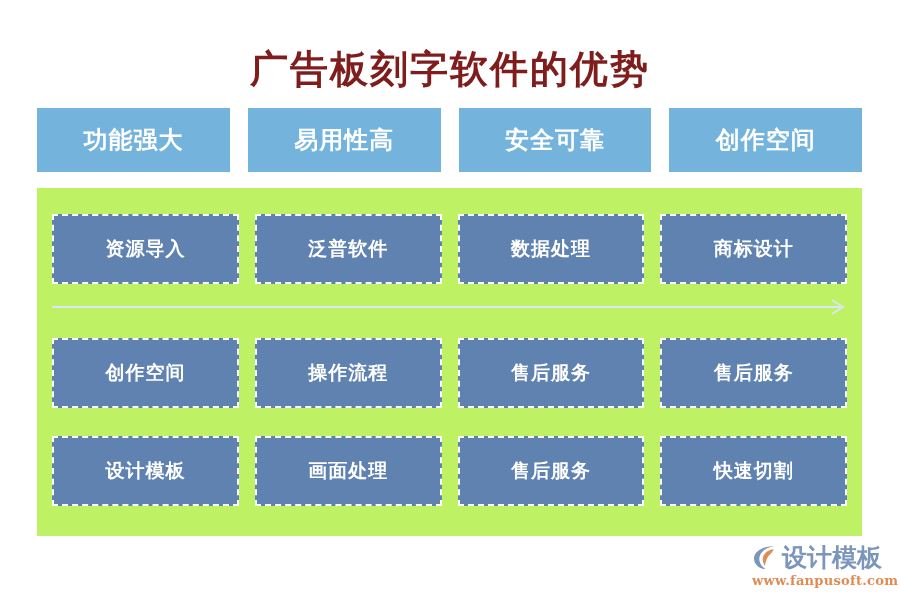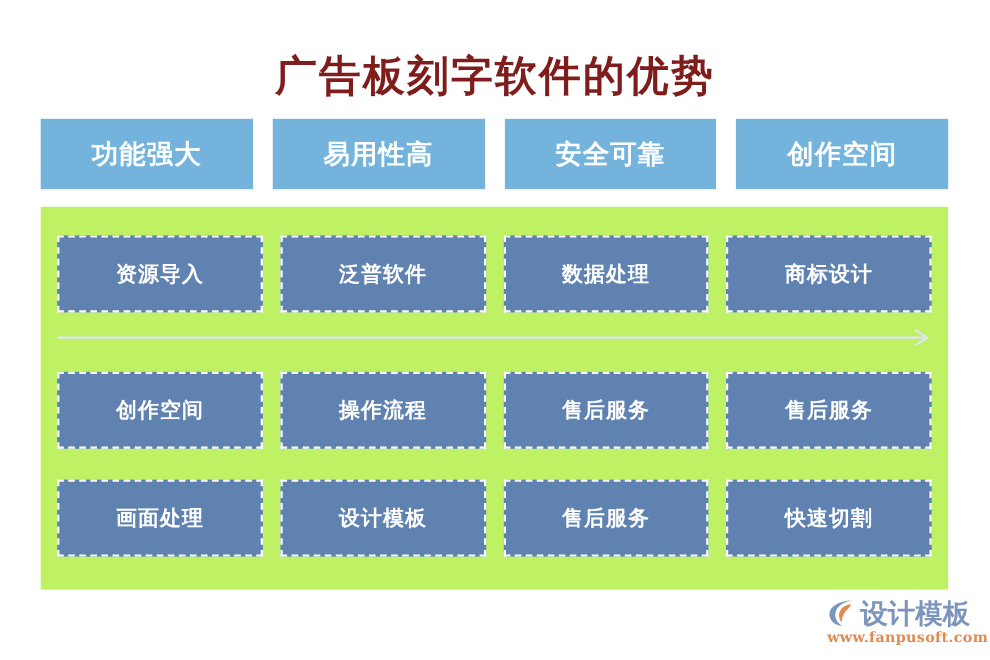--- a/index.html
+++ b/index.html
@@ -201,24 +201,24 @@
       <div class="cell">
         <span>售后服务</span>
       </div>
       <div class="cell">
         <span>售后服务</span>
       </div>
     </div>
 
     <div class="grid-row row-3">
       <div class="cell">
+        <span>设计模板</span>
+      </div>
+      <div class="cell">
         <span>画面处理</span>
-      </div>
-      <div class="cell">
-        <span>设计模板</span>
       </div>
       <div class="cell">
         <span>售后服务</span>
       </div>
       <div class="cell">
         <span>快速切割</span>
       </div>
     </div>
 
   </div>

